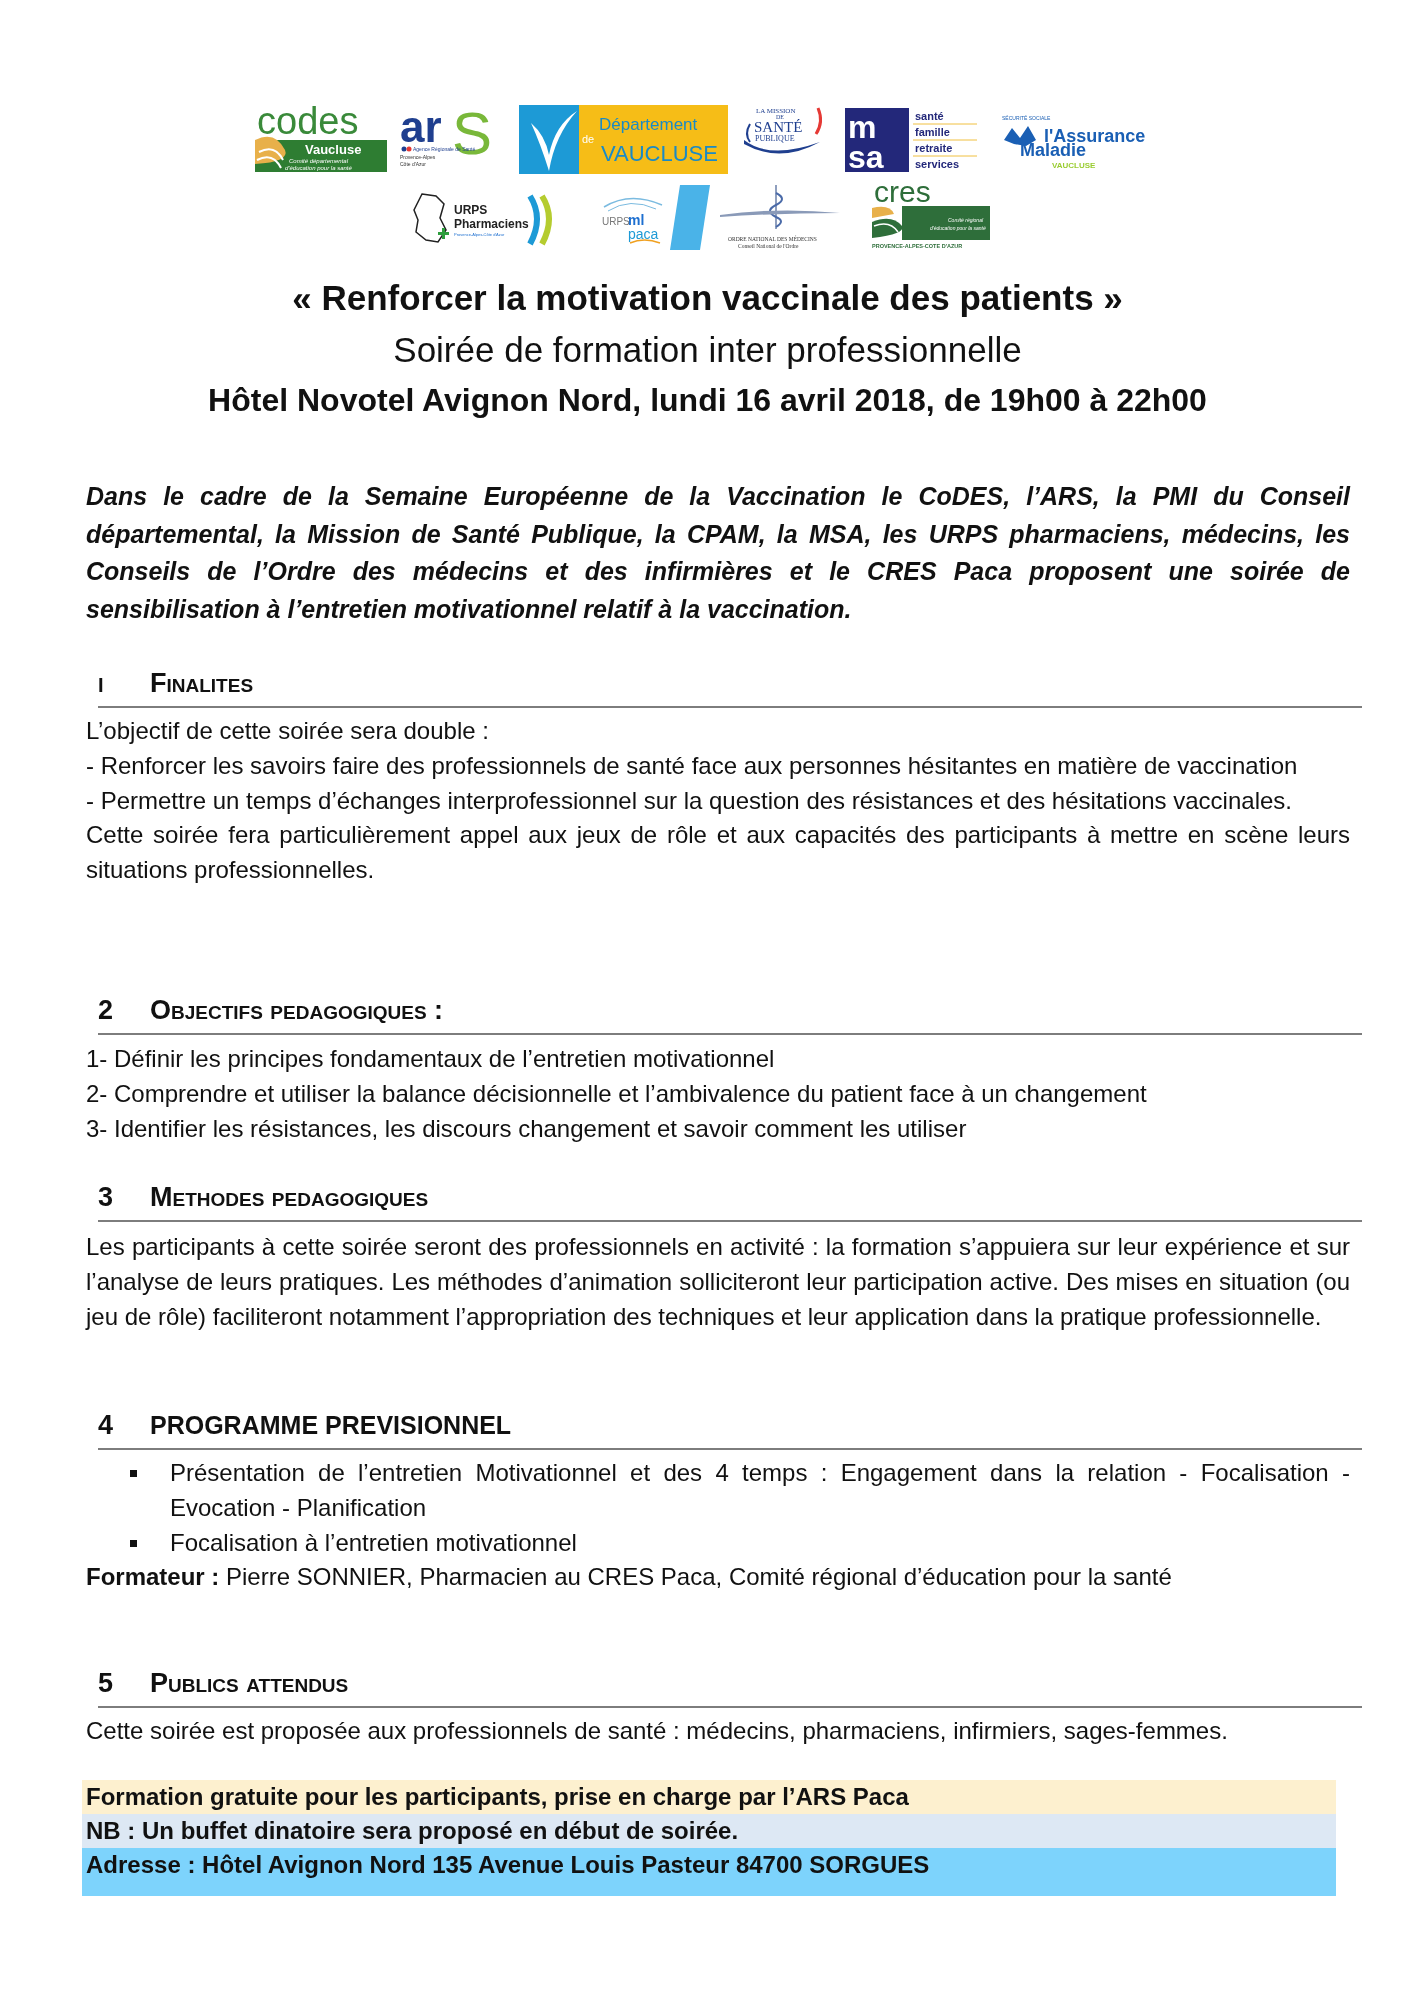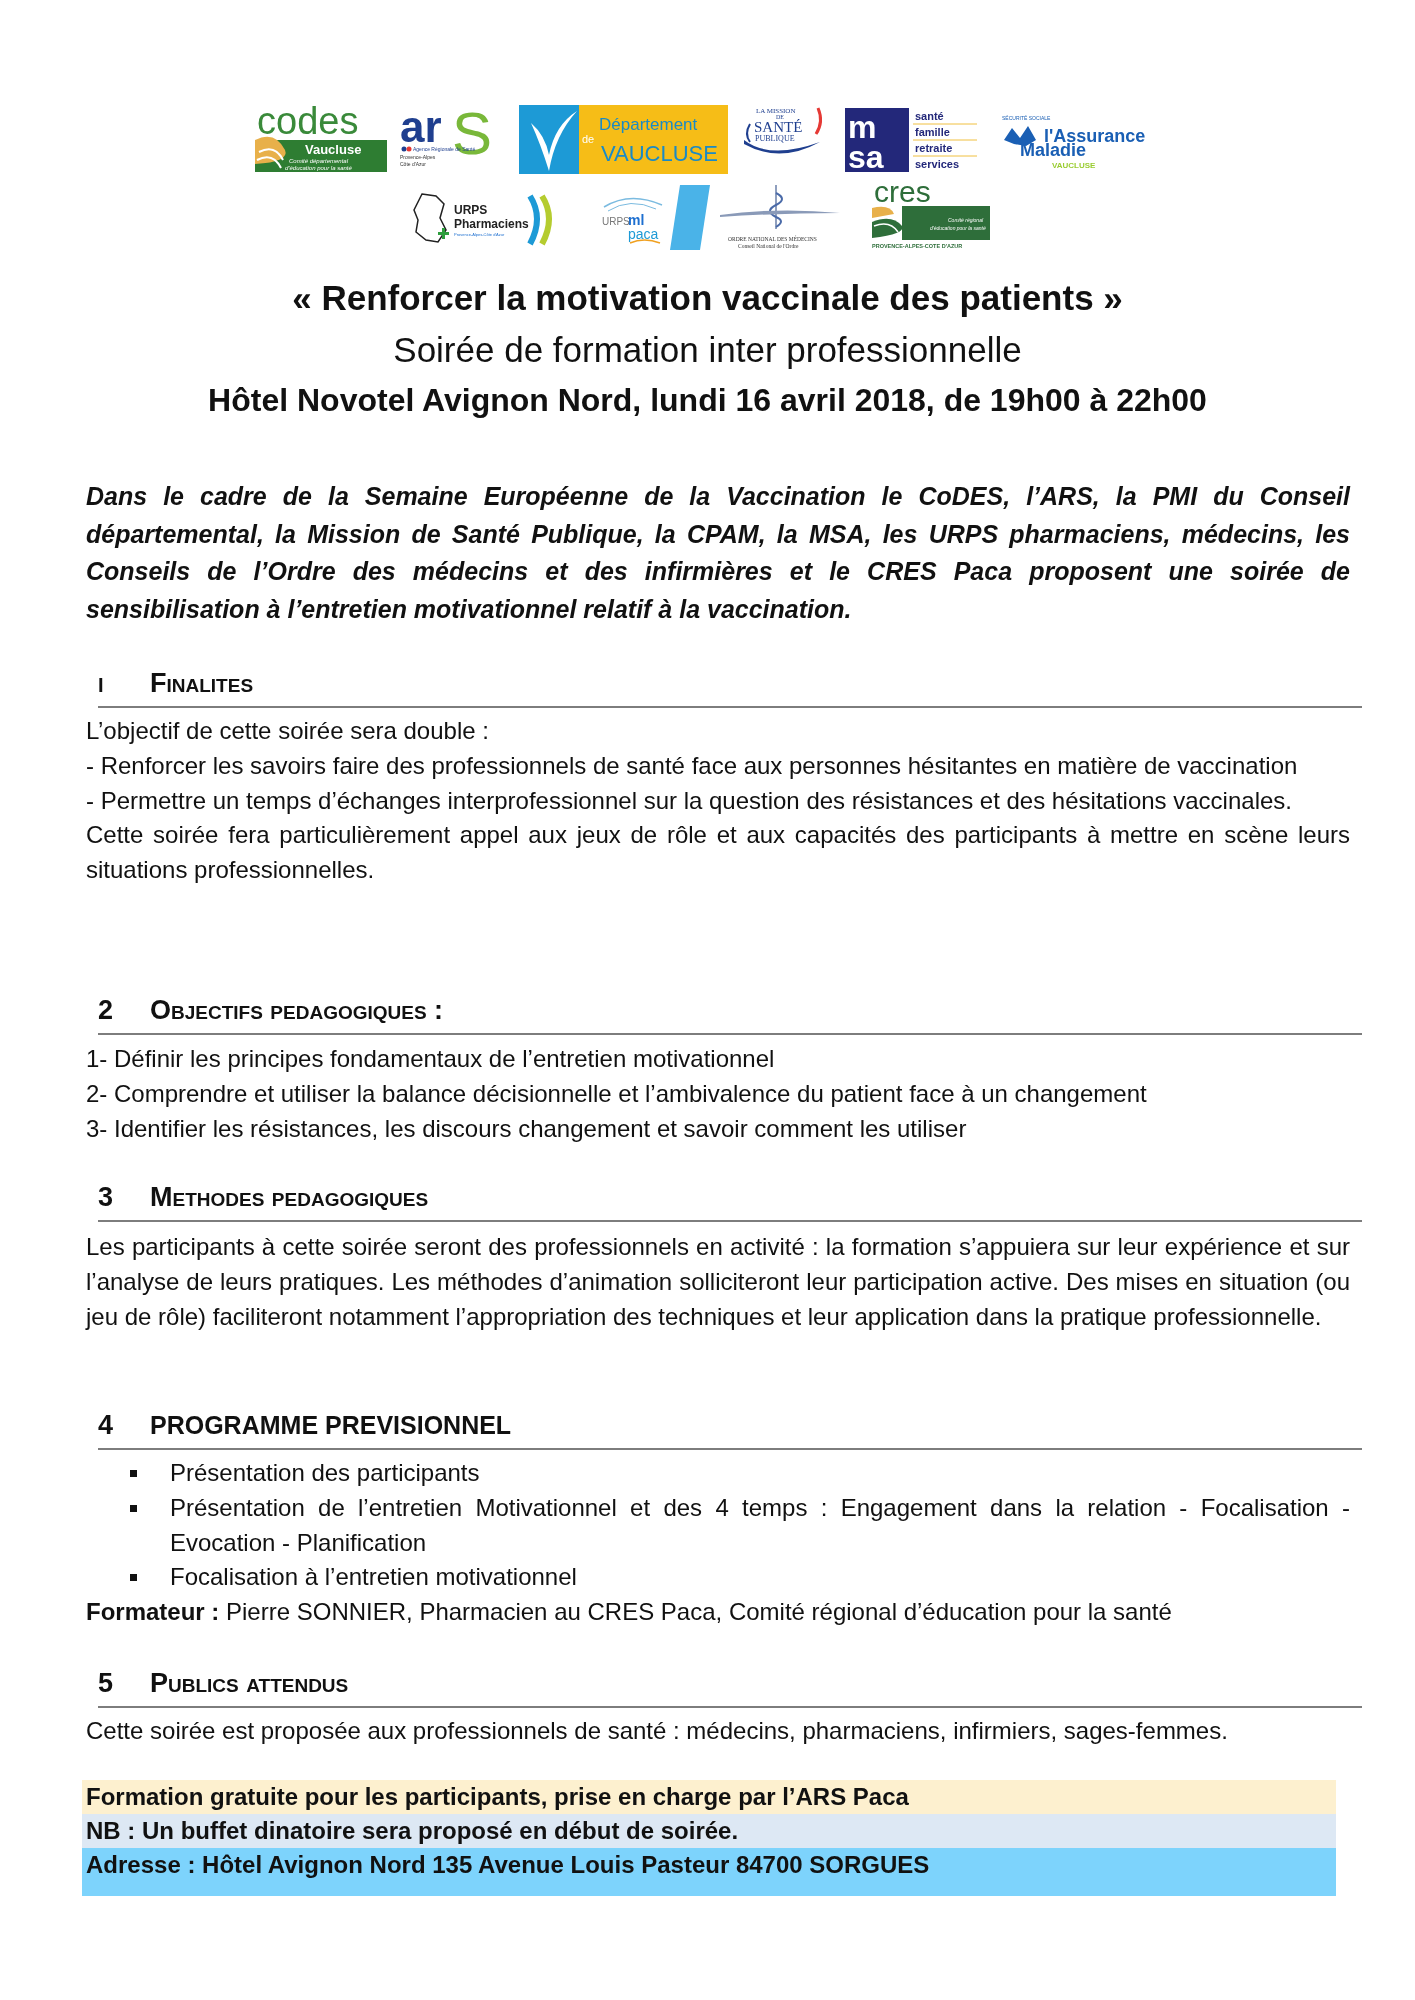--- a/index.html
+++ b/index.html
@@ -196,21 +196,20 @@
 </div>
 <div class="body-text" style="top:1230px;">
   <p>Les participants à cette soirée seront des professionnels en activité : la formation s’appuiera sur leur expérience et sur l’analyse de leurs pratiques. Les méthodes d’animation solliciteront leur participation active. Des mises en situation (ou jeu de rôle) faciliteront notamment l’appropriation des techniques et leur application dans la pratique professionnelle.</p>
 </div>
 
 <div class="section-h" style="top:1410px;">
   <span class="num">4</span><span style="font-size:25px;">PROGRAMME PREVISIONNEL</span>
 </div>
 <div class="body-text" style="top:1456px;">
   <ul class="bullets">
-    <li><span class="sq"></span><span>Présentation des participants</span></li>
     <li><span class="sq"></span><span>Présentation de l’entretien Motivationnel et des 4 temps : Engagement dans la relation - Focalisation - Evocation - Planification</span></li>
     <li><span class="sq"></span><span>Focalisation à l’entretien motivationnel</span></li>
   </ul>
   <p><b>Formateur :</b><span> Pierre SONNIER, Pharmacien au CRES Paca, Comité régional d’éducation pour la santé</span></p>
 </div>
 
 <div class="section-h" style="top:1668px;">
   <span class="num">5</span><span class="sc">Publics attendus</span>
 </div>
 <div class="body-text" style="top:1714px;">

